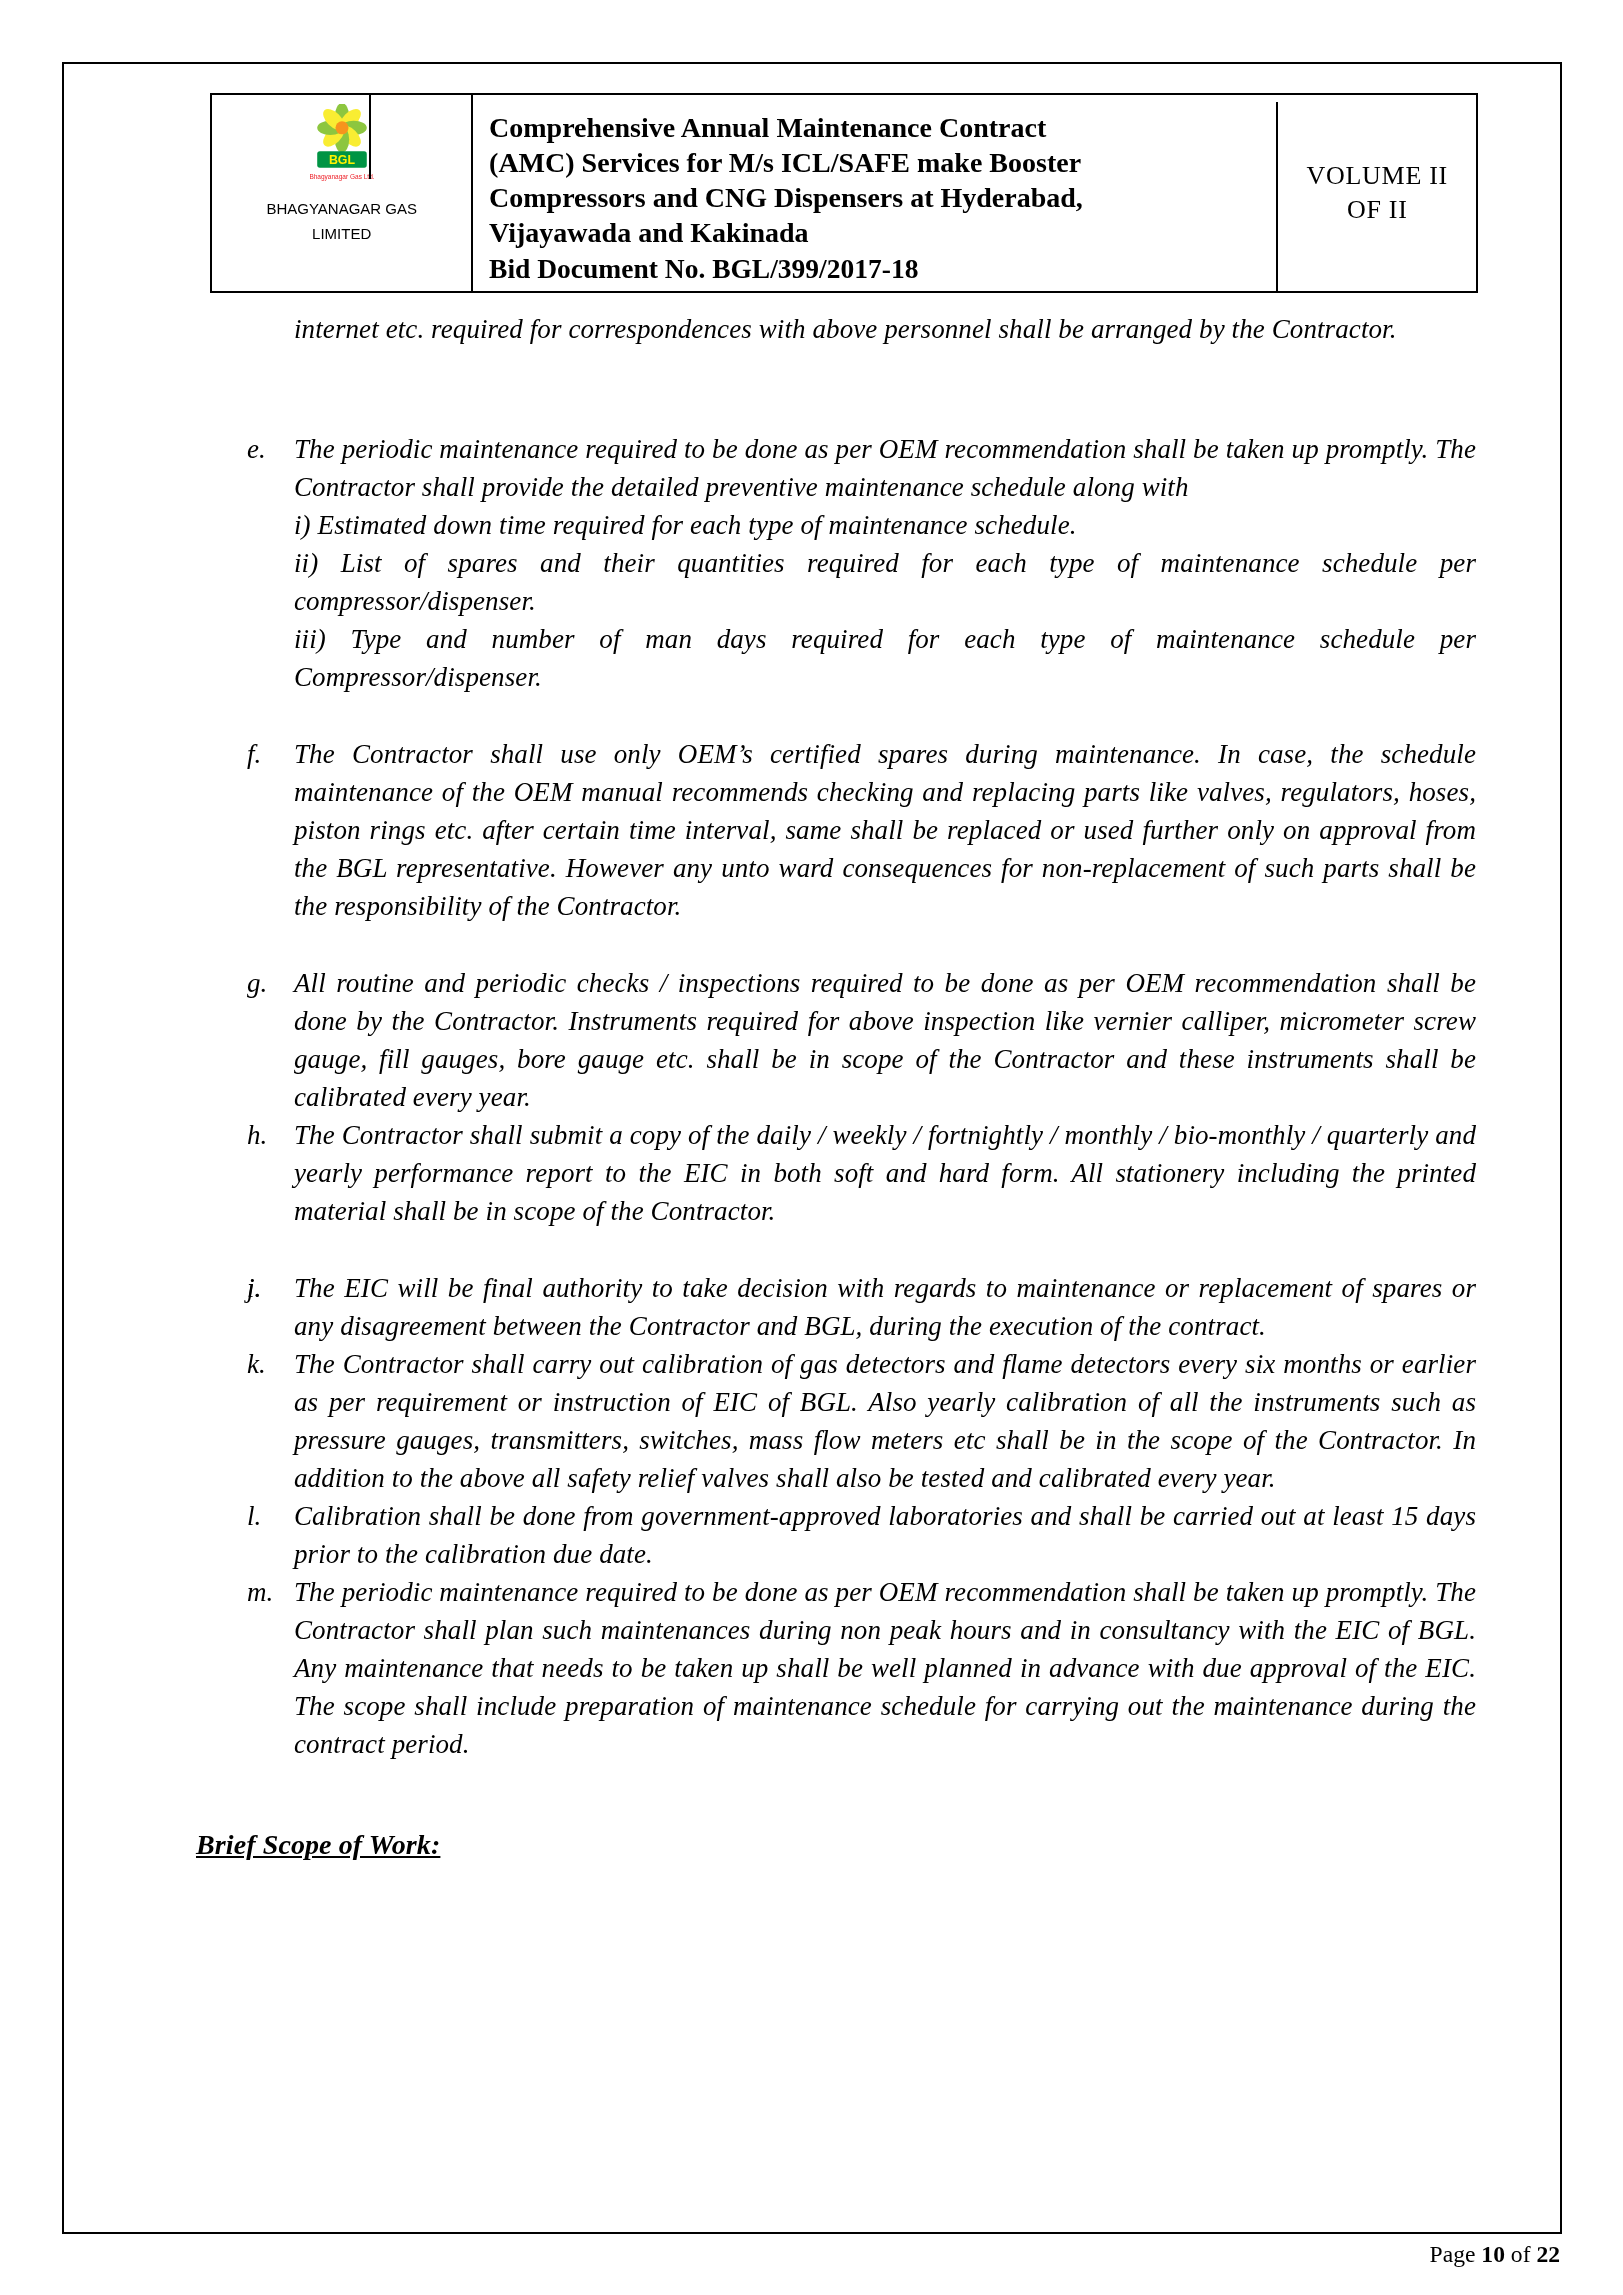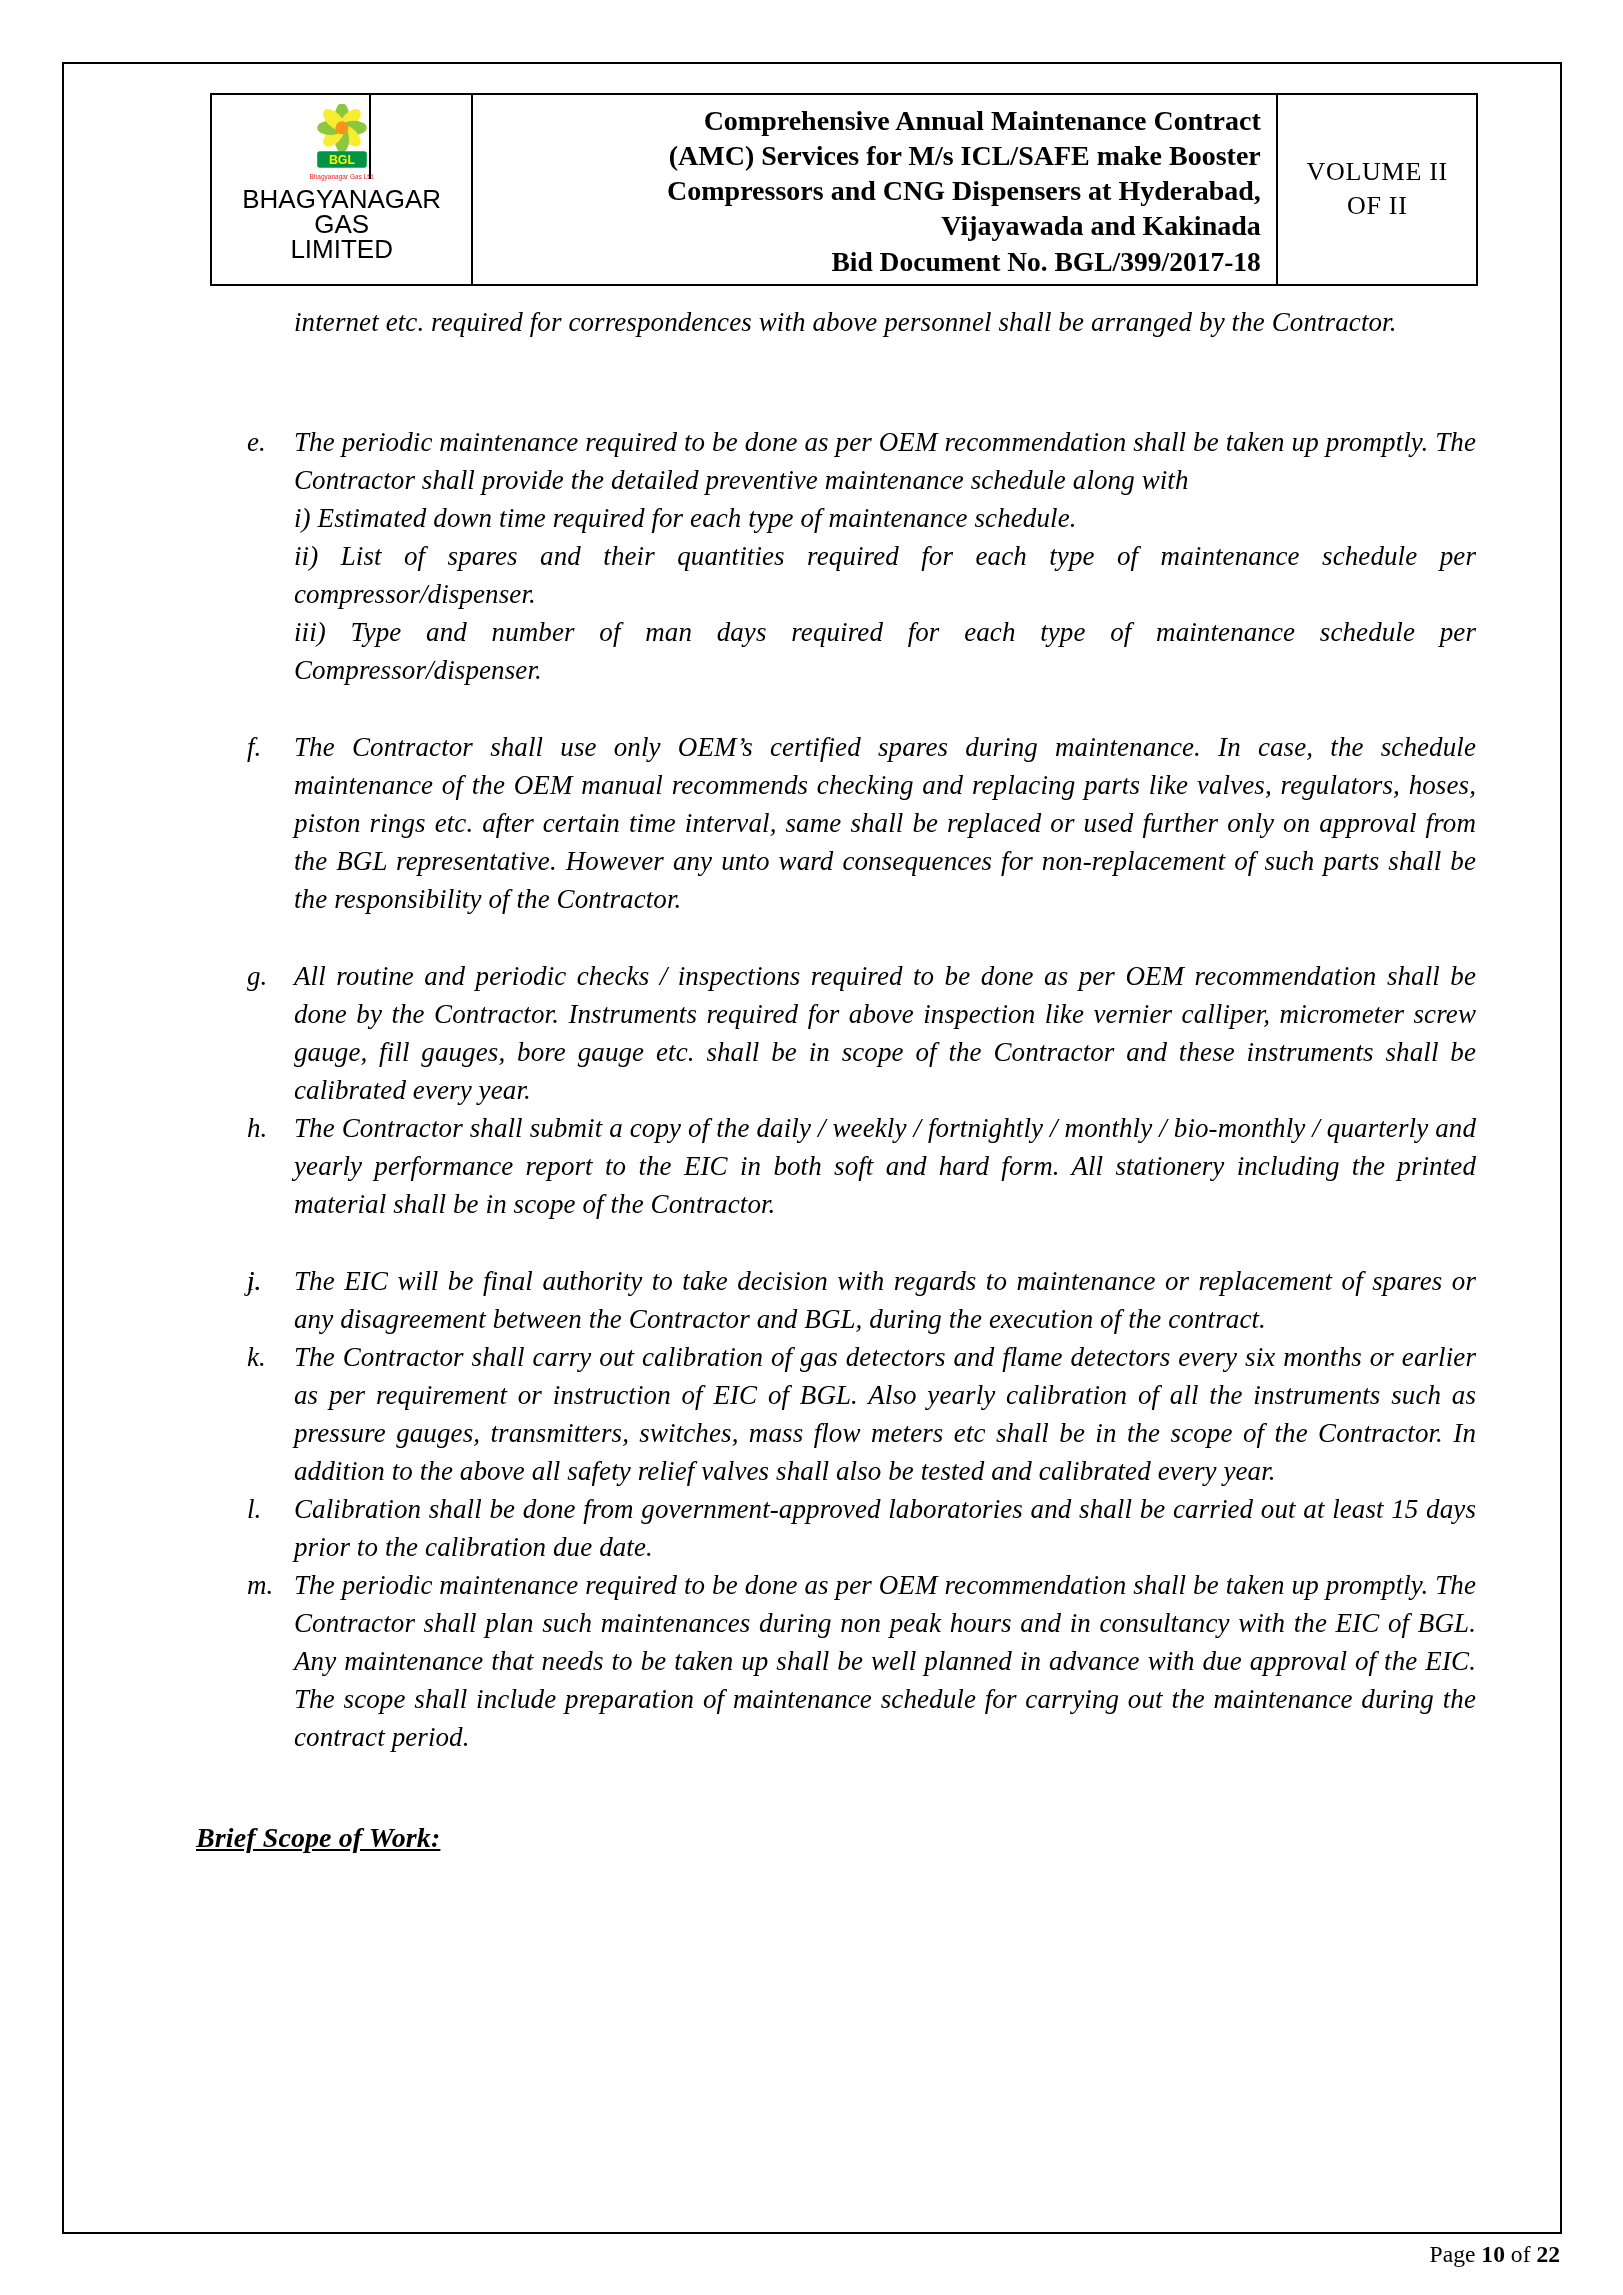--- a/index.html
+++ b/index.html
@@ -11,22 +11,22 @@
   }
   .page-frame {
     position:absolute; left:62px; top:62px; width:1500px; height:2172px;
     border:2.6px solid #000; overflow:hidden;
   }
   .header-table { display:flex; margin:29px 0 0 146px; width:1268px; border:2px solid #000; background:#fff; }
   .hcell { border-right:2px solid #000; }
   .hcell:last-child { border-right:none; }
   .logo-cell { width:262px; position:relative; text-align:center; padding:9.2px 6.5px 6.5px; }
   .logo-frame-line { position:absolute; top:0; left:157px; width:2px; height:84px; background:#000; }
-  .org-name { font-family:"Liberation Sans","DejaVu Sans",sans-serif; font-size:26px; line-height:25px; margin-top:2px; }
-  .title-cell { width:807px; text-align:right; padding:7.9px 15.7px 3.9px; }
+  .org-name { font-family:"Liberation Sans","DejaVu Sans",sans-serif; font-size:15px; line-height:25px; margin-top:11px; }
+  .title-cell { width:807px; text-align:left; padding:7.9px 15.7px 3.9px;margin-top:7px; }
   .title-line { font-weight:bold; font-size:28px; line-height:35px; }
   .bid-line { font-weight:bold; font-size:27.5px; line-height:37px; }
   .volume-cell { width:198px; display:flex; flex-direction:column; justify-content:center; align-items:center; font-size:26px; line-height:34px; letter-spacing:0.7px; }
   .content { margin:17px 84px 0 132px; font-size:27px; line-height:38px; letter-spacing:0.1px;font-style:italic; }
   .intro { margin-left:98px; text-align:justify; margin-bottom:82px; }
   .list-item { position:relative; padding-left:98px; text-align:justify; }
   .list-item .marker { position:absolute; left:51px; top:0; text-align:left; }
   .subline { text-align:justify; }
   .mb-gap { margin-bottom:39px; }
   .mb-0 { margin-bottom:0; }

